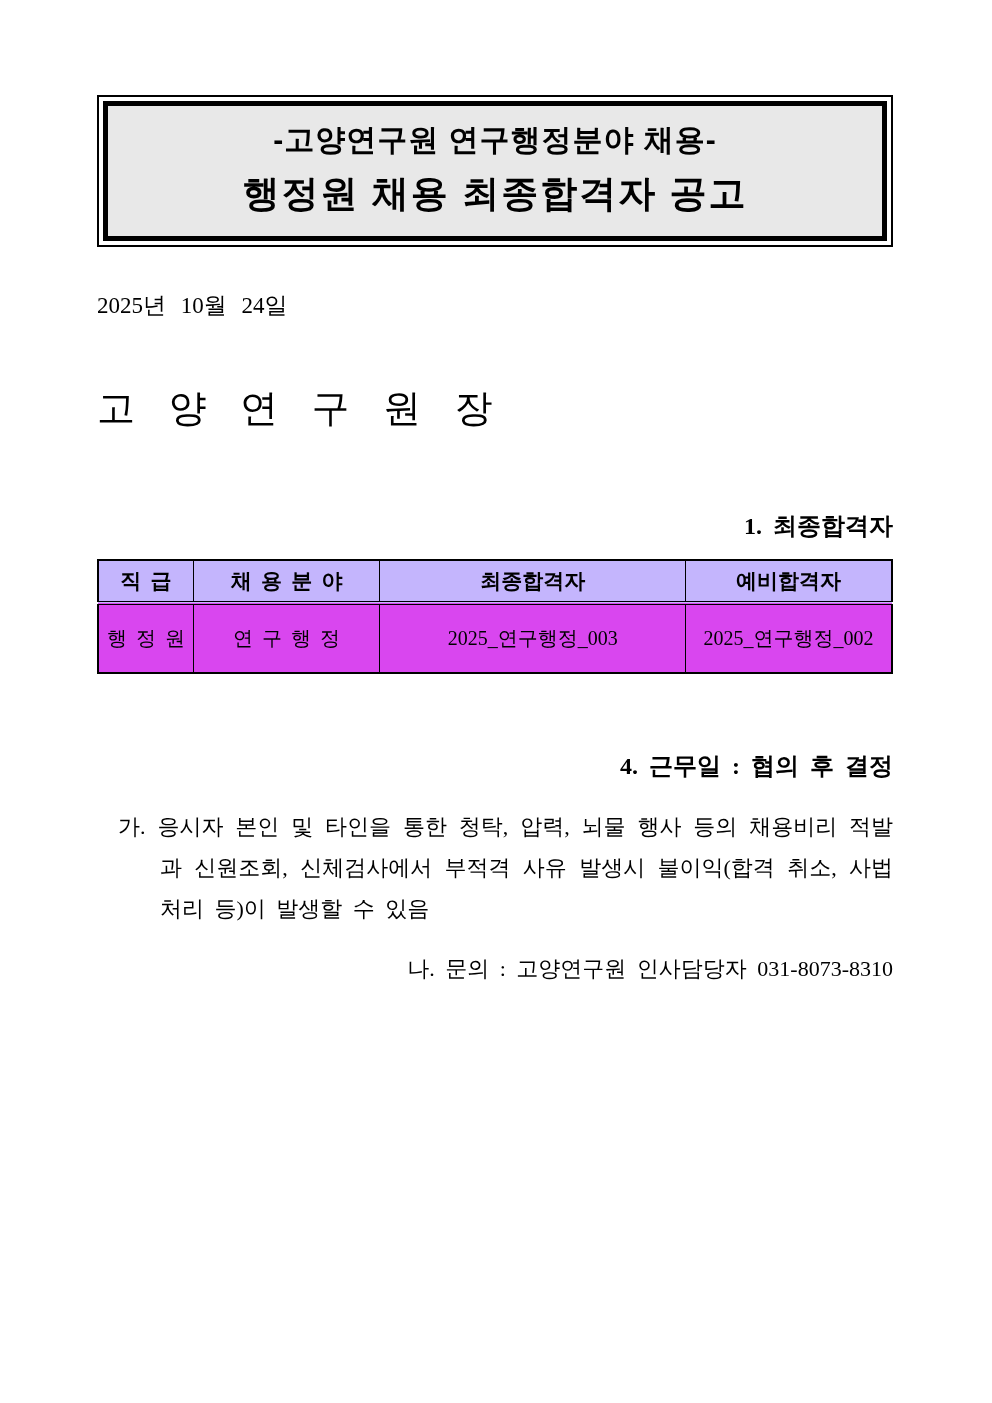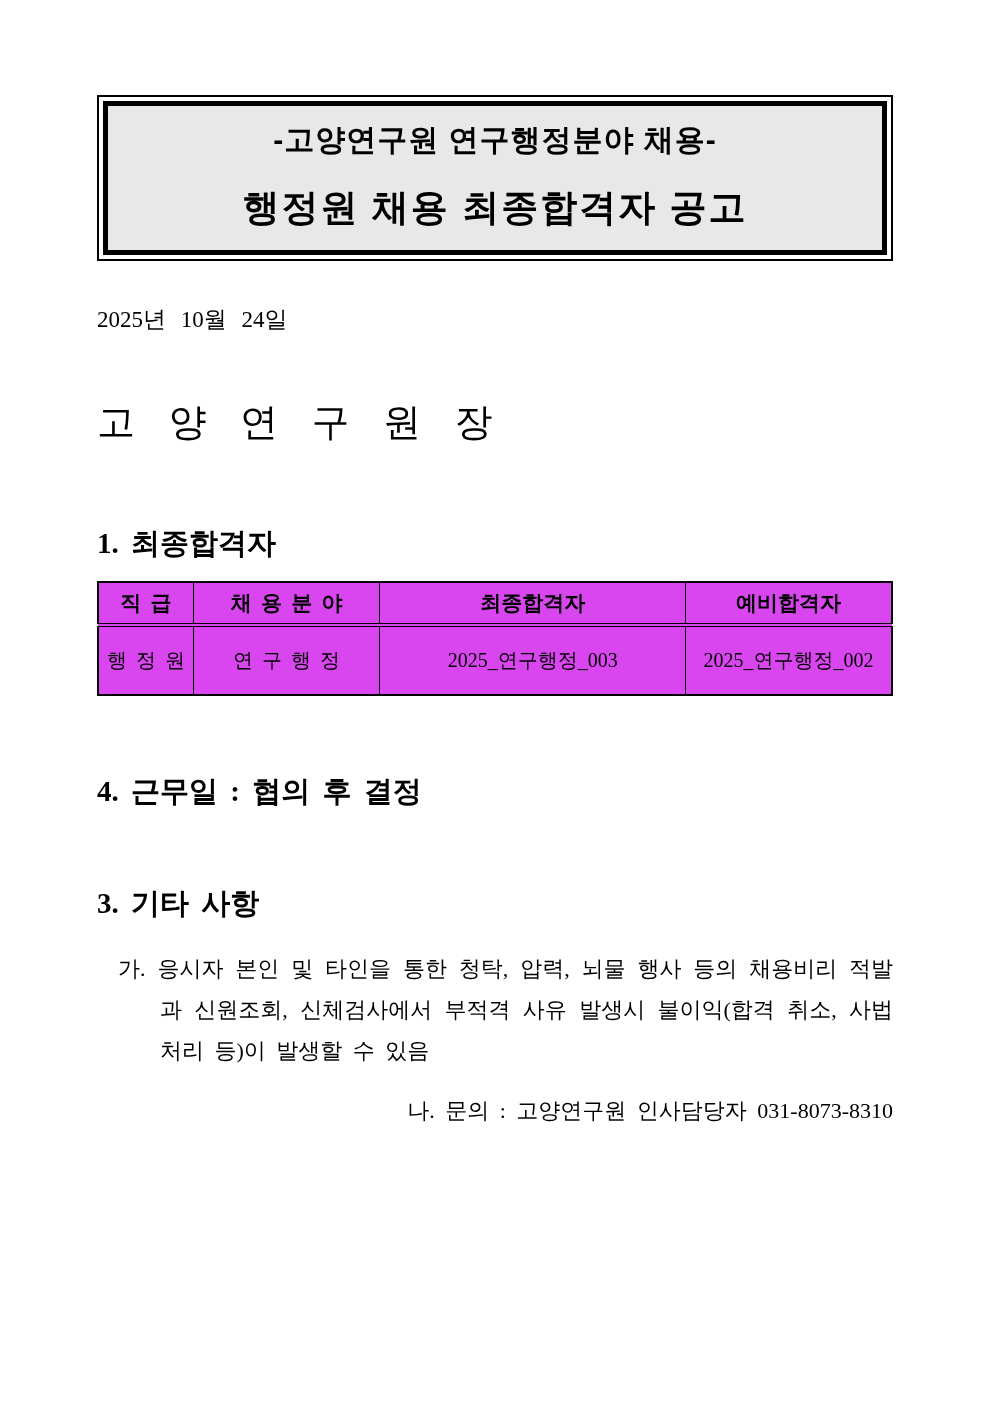--- a/index.html
+++ b/index.html
@@ -35,21 +35,21 @@
     font-weight: bold;
     font-size: 30px;
     line-height: 36px;
     letter-spacing: 1px;
   }
   .title-line2 {
     font-family: "Liberation Sans", "DejaVu Sans", sans-serif;
     font-weight: bold;
     font-size: 37px;
     line-height: 44px;
-    margin-top: 28px;
+    margin-top: 14px;
     letter-spacing: 2px;
   }
 
   
   .intro {
     margin-top: 45px;
     font-size: 23px;
     line-height: 47px;
     text-align: justify;
     word-spacing: 6px;
@@ -68,44 +68,45 @@
     margin-top: 62px;
     text-align: left;
     font-size: 38px;
     letter-spacing: 12px;
     padding-right: 2px;
     white-space: nowrap;
   }
 
   
   .sec-heading {
-    font-size: 29px;
+    font-size: 24px;
     font-weight: bold;
     word-spacing: 5px;
+    text-align: right;
   }
   .sec1 { margin-top: 76px; }
   .sec2 { margin-top: 76px; }
   .sec3 { margin-top: 72px; }
 
   
   table.result-table {
     margin-top: 17px;
     width: 100%;
     border-collapse: collapse;
     table-layout: fixed;
   }
   table.result-table th,
   table.result-table td {
     border: 1.5px solid #000;
     text-align: center;
     vertical-align: middle;
   }
   table.result-table { border: 2px solid #000; }
   table.result-table th {
-    background: #d946ef;
+    background: #c4b5fd;
     height: 43px;
     font-size: 21px;
     font-weight: bold;
     border-bottom: 4px double #000;
     word-spacing: 4px;
   }
   table.result-table td {
     height: 70px;
     font-size: 20px;
     background: #d946ef;
@@ -170,19 +171,18 @@
         <td>행 정 원</td>
         <td>연 구 행 정</td>
         <td class="emph">2025_연구행정_003</td>
         <td>2025_연구행정_002</td>
       </tr>
     </tbody>
   </table>
 
   <div class="sec-heading sec2">4. 근무일 : 협의 후 결정</div>
 
-  <div class="sec-heading sec3">3. 기타 사항</div>
 
   <p class="sub-item item-ga"><span>가.</span> <span>응시자 본인 및 타인을 통한 청탁, 압력, 뇌물 행사 등의 채용비리 적발과 신원조회, 신체검사에서 부적격 사유 발생시 불이익(합격 취소, 사법처리 등)이 발생할 수 있음</span></p>
 
   <p class="sub-item item-na"><span>나.</span> <span>문의 : 고양연구원 인사담당자 031-8073-8310</span></p>
 
 </div>
 
 </body></html>

